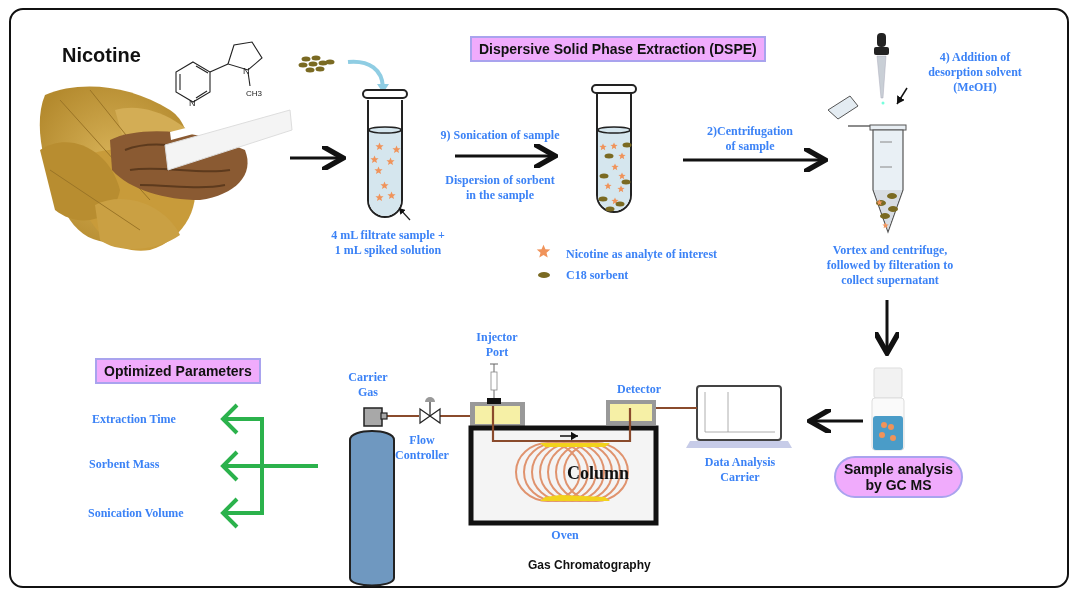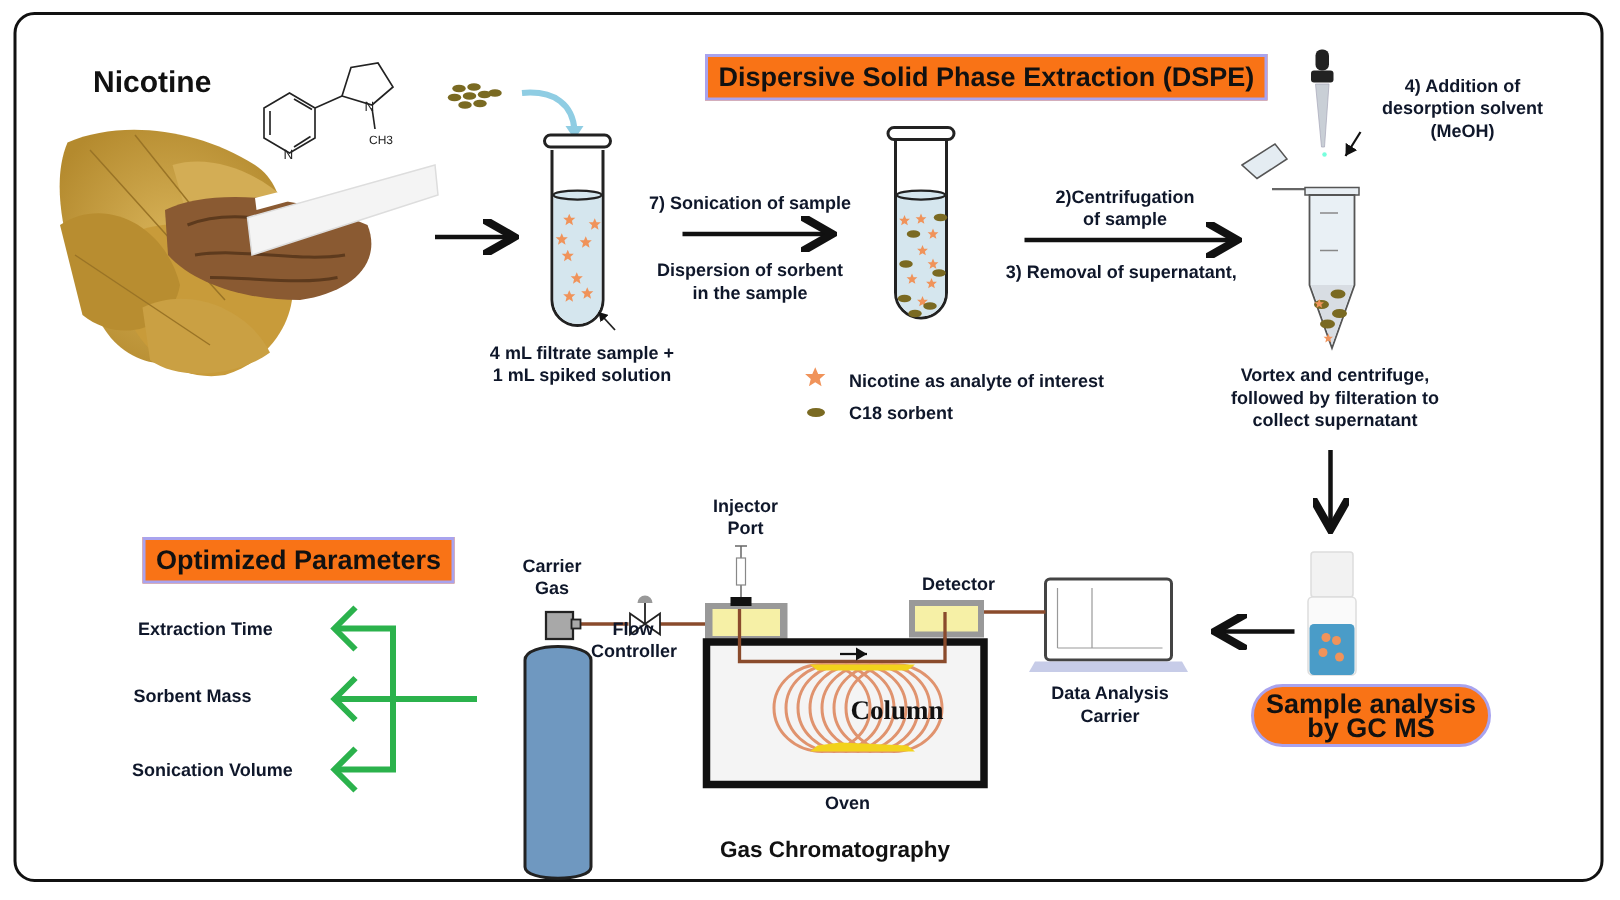--- a/index.html
+++ b/index.html
@@ -2,26 +2,26 @@
 <html><head>
 <meta charset="utf-8">
 <style>
   html, body { margin:0; padding:0; background:#ffffff; }
   body { width:1080px; height:600px; position:relative; overflow:hidden;
          font-family:"Liberation Sans", sans-serif; color:#111; }
   .frame { position:absolute; left:9px; top:8px; width:1060px; height:580px;
            border:2.5px solid #111; border-radius:14px; box-sizing:border-box; }
   svg.main { position:absolute; left:0; top:0; }
   .lbl { position:absolute; font-weight:bold; font-size:12px; line-height:15px;
-         text-align:center; white-space:nowrap; color:#0f172a; }
+         text-align:center; white-space:nowrap; color:#3b82f6;font-family:Liberation Serif, serif; }
   .lbl.left { text-align:left; }
-  .boxed { position:absolute; border:2px solid #a9a3ee; background:#f97316;
-           font-weight:bold; font-size:18px; padding:3px 7px; white-space:nowrap; }
+  .boxed { position:absolute; border:2px solid #a9a3ee; background:#f0abfc;
+           font-weight:bold; font-size:14px; padding:3px 7px; white-space:nowrap; }
   .title-big { position:absolute; font-weight:bold; font-size:20px; }
-  .gc-title { position:absolute; font-weight:bold; font-size:15px; }
+  .gc-title { position:absolute; font-weight:bold; font-size:12px;margin-left:48px; }
   .column-lbl { position:absolute; font-family:"Liberation Serif", serif; font-weight:bold; font-size:18px;padding-left:24px; }
 </style>
 </head>
 <body>
 
 <div class="frame"></div>
 
 <svg class="main" width="1080" height="600" viewBox="0 0 1080 600">
   <defs>
     <marker id="ah" markerWidth="8" markerHeight="8" refX="6" refY="4" orient="auto">
@@ -239,32 +239,31 @@
 
 <div class="title-big" style="left:62px;top:44px;">Nicotine</div>
 
 <div class="boxed" style="left:470px;top:36px;">Dispersive Solid Phase Extraction (DSPE)</div>
 
 <div class="lbl" style="left:318px;top:228px;width:140px;">
   <div>4 mL filtrate sample +</div>
   <div>1 mL spiked solution</div>
 </div>
 
-<div class="lbl" style="left:425px;top:128px;width:150px;">7) Sonication of sample</div>
+<div class="lbl" style="left:425px;top:128px;width:150px;">9) Sonication of sample</div>
 <div class="lbl" style="left:425px;top:173px;width:150px;">
   <div>Dispersion of sorbent</div>
   <div>in the sample</div>
 </div>
 
 <div class="lbl" style="left:680px;top:124px;width:140px;">
   <div>2)Centrifugation</div>
   <div>of sample</div>
 </div>
 <div class="lbl" style="left:660px;top:174px;width:175px;">
-  <div>3) Removal of supernatant,</div>
 </div>
 
 <div class="lbl" style="left:905px;top:50px;width:140px;">
   <div>4) Addition of</div>
   <div>desorption solvent</div>
   <div>(MeOH)</div>
 </div>
 
 <div class="lbl" style="left:805px;top:243px;width:170px;">
   <div>Vortex and centrifuge,</div>
@@ -283,21 +282,21 @@
 <div class="lbl" style="left:680px;top:455px;width:120px;">
   <div>Data Analysis</div>
   <div>Carrier</div>
 </div>
 
 <div class="lbl" style="left:338px;top:370px;width:60px;">
   <div>Carrier</div>
   <div>Gas</div>
 </div>
 
-<div class="lbl" style="left:394px;top:412px;width:56px;">
+<div class="lbl" style="left:394px;top:433px;width:56px;">
   <div>Flow</div>
   <div>Controller</div>
 </div>
 
 <div class="lbl" style="left:462px;top:330px;width:70px;">
   <div>Injector</div>
   <div>Port</div>
 </div>
 
 <div class="lbl" style="left:604px;top:382px;width:70px;">Detector</div>

